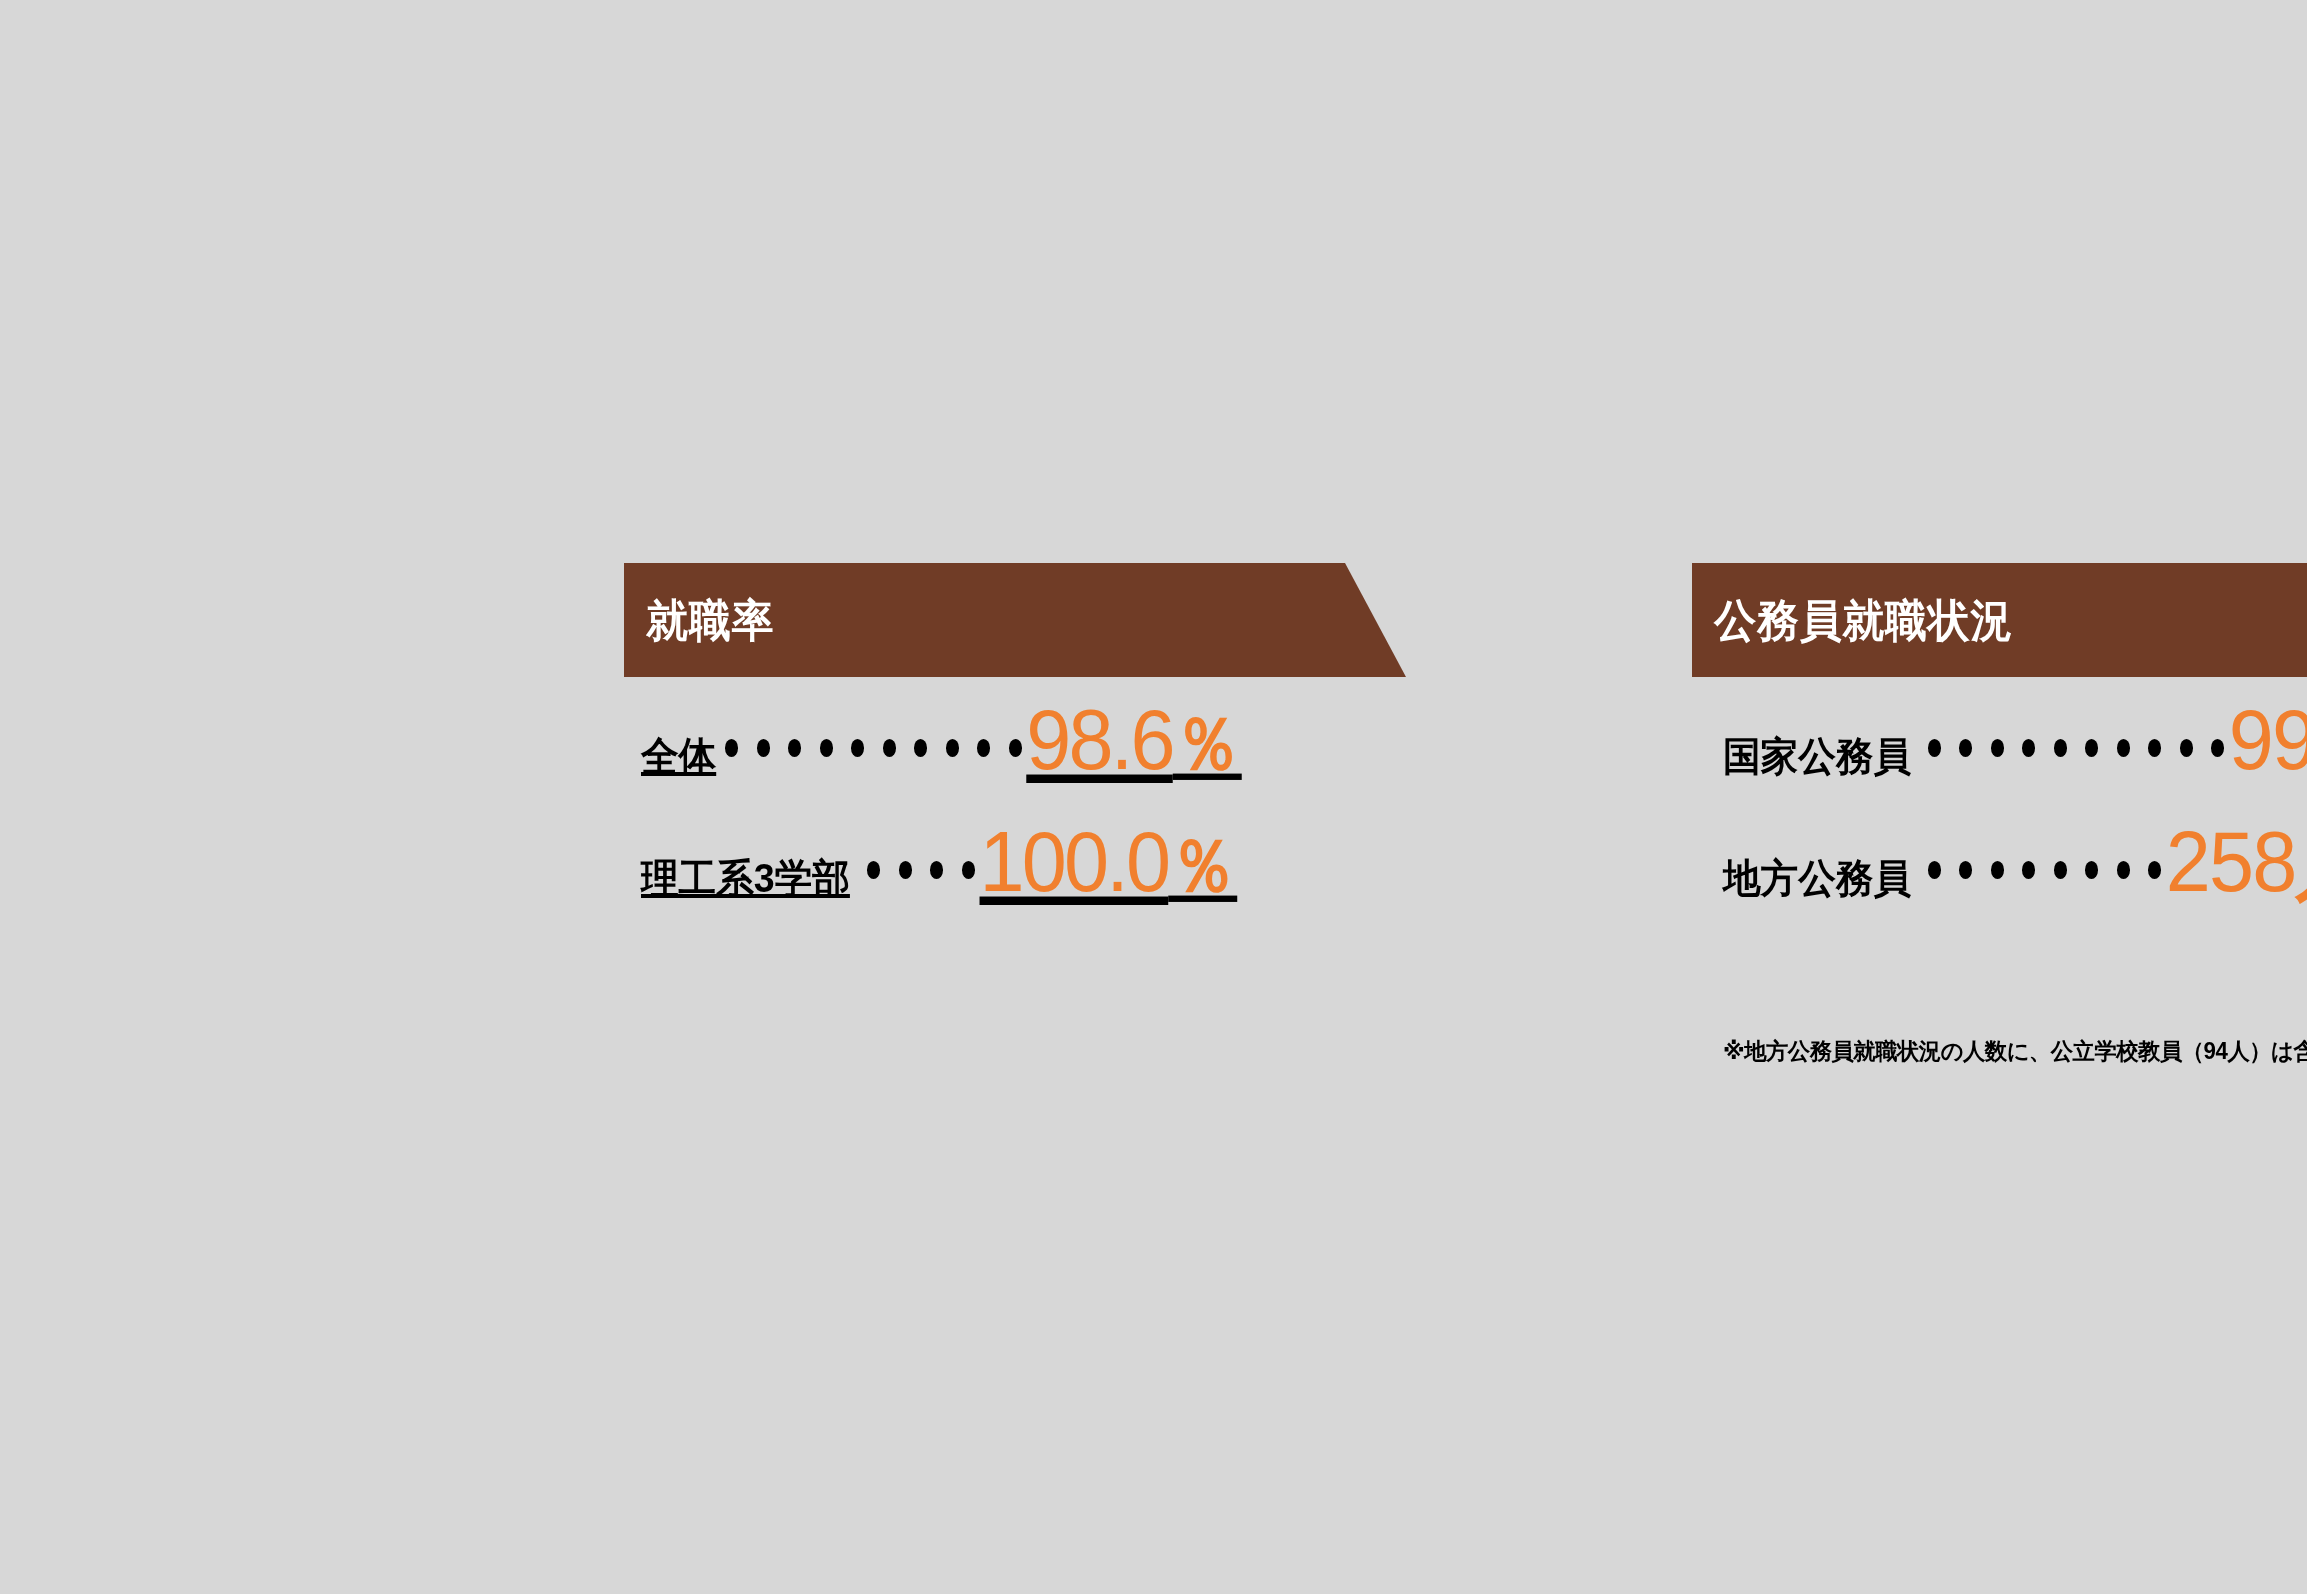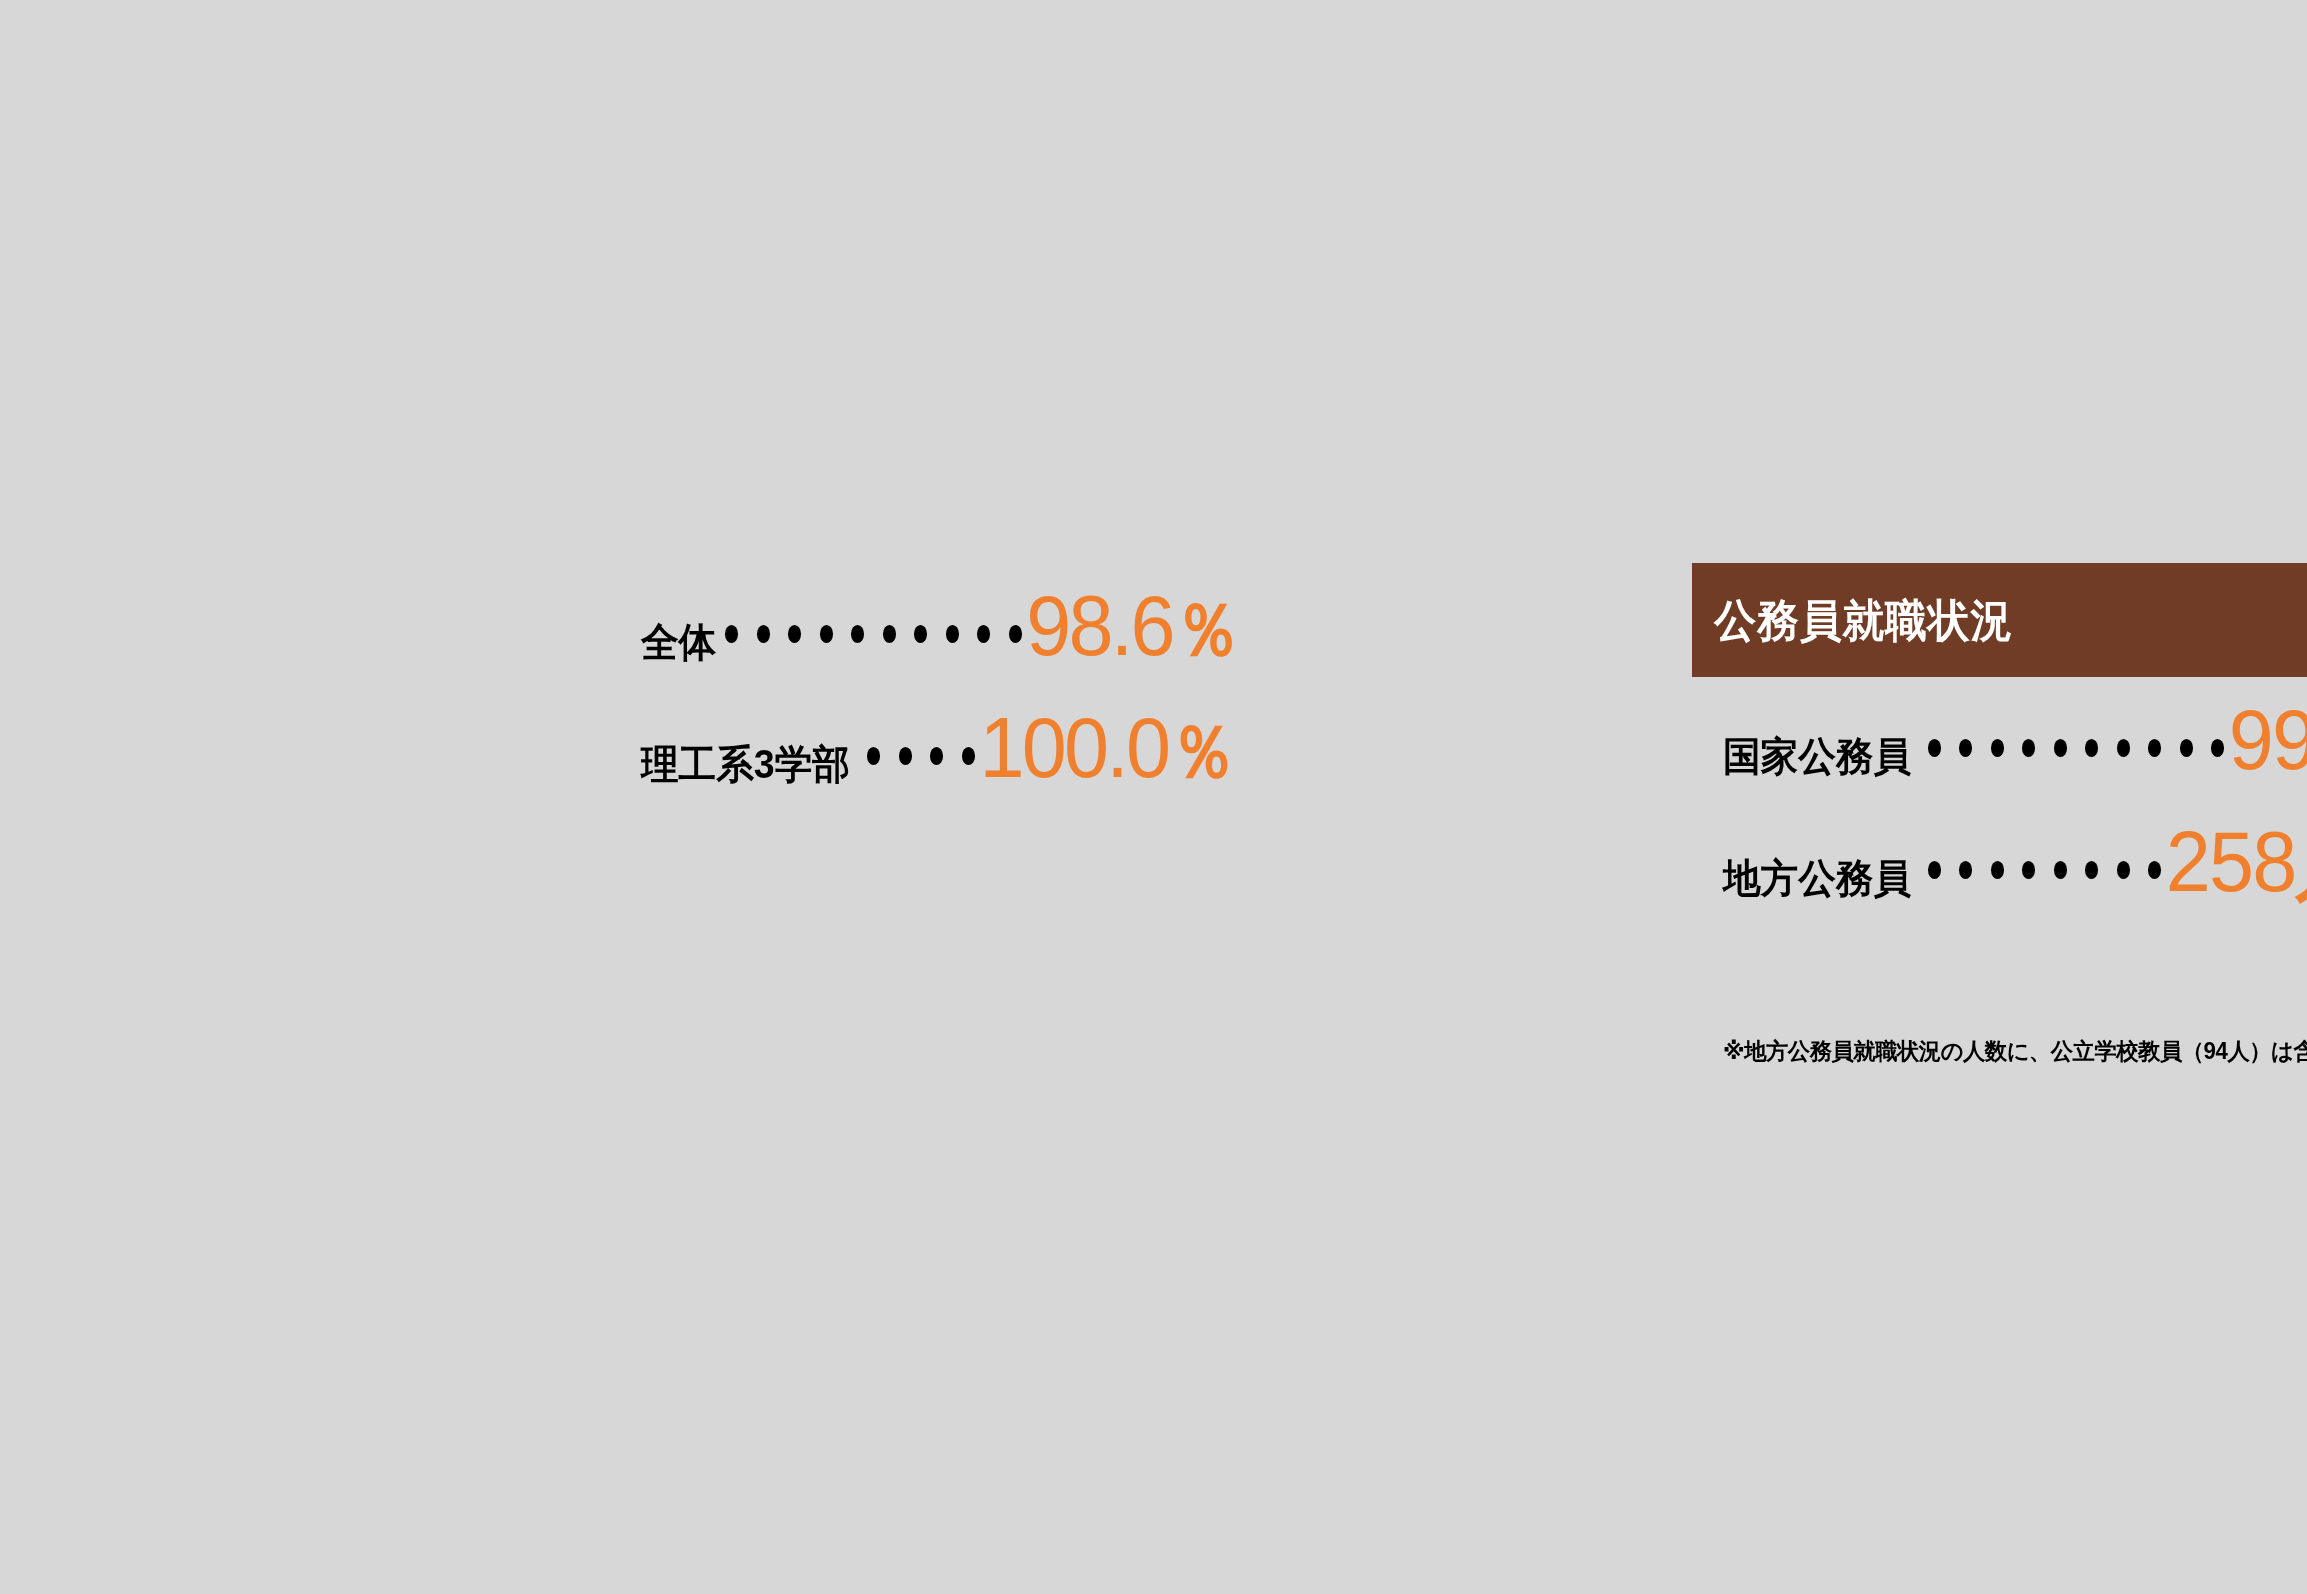--- a/index.html
+++ b/index.html
@@ -58,21 +58,21 @@
   .rows {
     position: relative;
     margin-top: 25px;
   }
   .row {
     display: flex;
     align-items: baseline;
     white-space: nowrap;
     height: 92px;
   }
-  .row-left  { padding-left: 16.6px; }
+  .row-left  { padding-left: 16.6px; text-decoration: underline; }
   .row-right { padding-left: 31px; }
 
   .row-label {
     color: #000000;
     font-weight: 700;
     font-size: 40px;
     line-height: 1;
     letter-spacing: 0px;
     transform: scaleX(0.94);
     transform-origin: left center;
@@ -131,20 +131,23 @@
   
   .row-1 { margin-bottom: 30px; }
 </style>
 </head>
 <body>
 
 <div class="stage">
 
   <section class="panel panel-left">
 
+    <div class="banner banner-left">
+      <span class="banner-title">就職率</span>
+    </div>
 
     <div class="rows">
 
       <div class="row row-left row-1">
         <span class="row-label">全体</span>
         <span class="dots">
           <i class="dot"></i>
             <i class="dot"></i>
             <i class="dot"></i>
             <i class="dot"></i>

